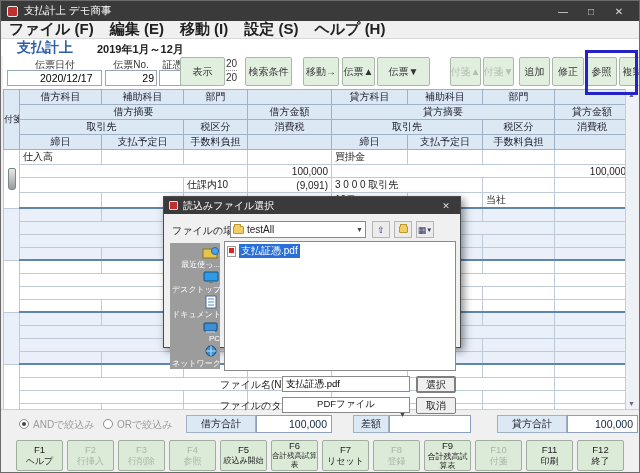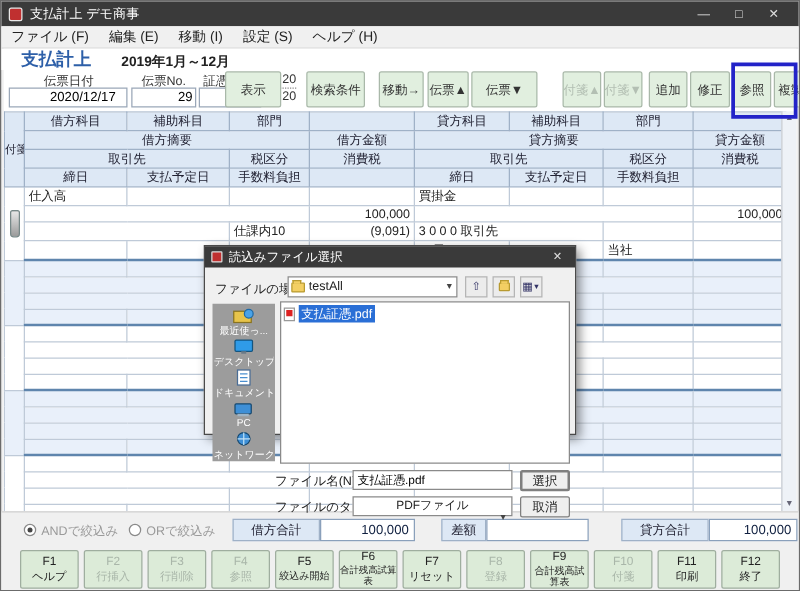--- a/index.html
+++ b/index.html
@@ -9,21 +9,21 @@
   
   .titlebar{position:absolute;top:0;left:0;right:0;height:20px;background:#3a3a3a;color:#fff;
             display:flex;align-items:center;padding:0 6px;font-size:10.5px;}
   .appicon{width:11px;height:11px;background:#c03030;border-radius:2px;margin-right:6px;
            display:inline-block;border:1px solid #e8e8e8;}
   .wincontrols{margin-left:auto;display:flex;}
   .wincontrols span{width:28px;text-align:center;font-size:10px;color:#ddd;cursor:default;}
   
   .menubar{position:absolute;top:20px;left:0;right:0;height:18px;background:#f0f0f0;
            border-bottom:1px solid #d8d8d8;display:flex;align-items:center;gap:16px;
-           padding:0 8px;font-size:11px;color:#222;}
+           padding:0 8px;font-size:15px;color:#222;font-weight:bold;}
   
   .pagehead{position:absolute;top:38px;left:0;right:0;height:17px;background:#fff;}
   .ptitle{position:absolute;left:16px;top:0;font-size:14px;font-weight:bold;color:#2d5fa8;}
   .pperiod{position:absolute;left:96px;top:3px;font-size:11px;font-weight:bold;color:#222;}
   .contentbg{position:absolute;top:38px;left:2px;right:2px;height:370px;background:#fff;}
   
   .fldlbl{position:absolute;top:57px;font-size:10px;text-align:center;color:#333;}
   .fldinp{position:absolute;top:69px;height:16px;border:1px solid #9aa7b8;background:#fff;
           font-size:10.5px;padding:0 2px;font-family:inherit;}
   .pager{position:absolute;left:210px;top:57px;width:26px;height:28px;font-size:10px;text-align:right;color:#333;}
@@ -80,21 +80,21 @@
   .dcombo{position:absolute;left:66px;top:24px;width:136px;height:17px;background:#fff;border:1px solid #8a8a8a;
           display:flex;align-items:center;padding:0 2px;gap:3px;}
   .folder{width:11px;height:8px;background:#f3cf63;border:1px solid #b89a30;border-radius:1px;position:relative;flex:none;}
   .folder::before{content:"";position:absolute;left:0;top:-3px;width:5px;height:2px;background:#f3cf63;border:1px solid #b89a30;border-bottom:none;}
   .ddrop{margin-left:auto;font-size:7px;color:#444;}
   .dtools{position:absolute;left:208px;top:24px;display:flex;gap:4px;}
   .dtool{width:18px;height:17px;border:1px solid #b5b5b5;background:#ececec;display:flex;
          align-items:center;justify-content:center;font-size:9px;color:#336;}
   .dside{position:absolute;left:6px;top:46px;width:50px;height:126px;background:#9c9c9c;
          display:flex;flex-direction:column;align-items:center;padding-top:3px;}
-  .sitem{width:100%;height:25px;display:flex;flex-direction:column;align-items:center;justify-content:center;}
+  .sitem{width:100%;height:25px;display:flex;flex-direction:column;align-items:flex-end;justify-content:center;}
   .sitem svg{display:block;}
   .sitem .slbl{font-size:8px;color:#fff;white-space:nowrap;overflow:hidden;max-width:48px;}
   .dlist{position:absolute;left:60px;top:44px;width:232px;height:130px;background:#fff;border:1px solid #8a8a8a;padding:2px;}
   .fitem{display:inline-flex;align-items:center;gap:3px;}
   .pdficon{width:9px;height:11px;background:#fff;border:1px solid #999;position:relative;flex:none;}
   .pdficon::after{content:"";position:absolute;left:1px;top:1px;width:5px;height:5px;background:#d22;}
   .fsel{background:#2a6fd6;color:#fff;padding:0 2px;font-size:10px;}
   .dnamelbl{position:absolute;left:56px;font-size:10px;}
   .dinp{position:absolute;left:118px;width:128px;height:16px;background:#fff;border:1px solid #8a8a8a;
         font-size:9.5px;padding:0 3px;font-family:inherit;}

